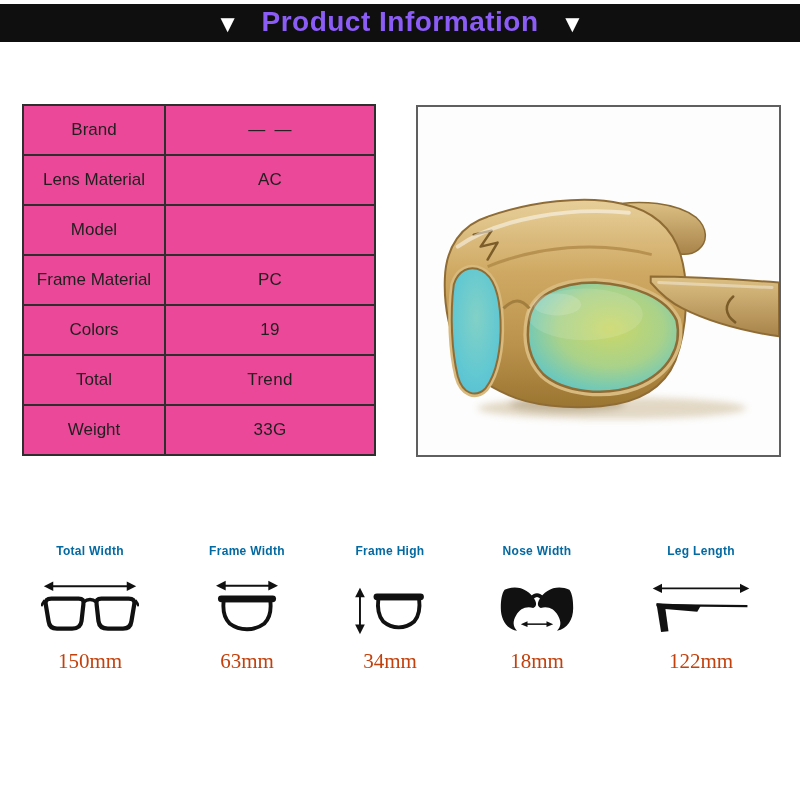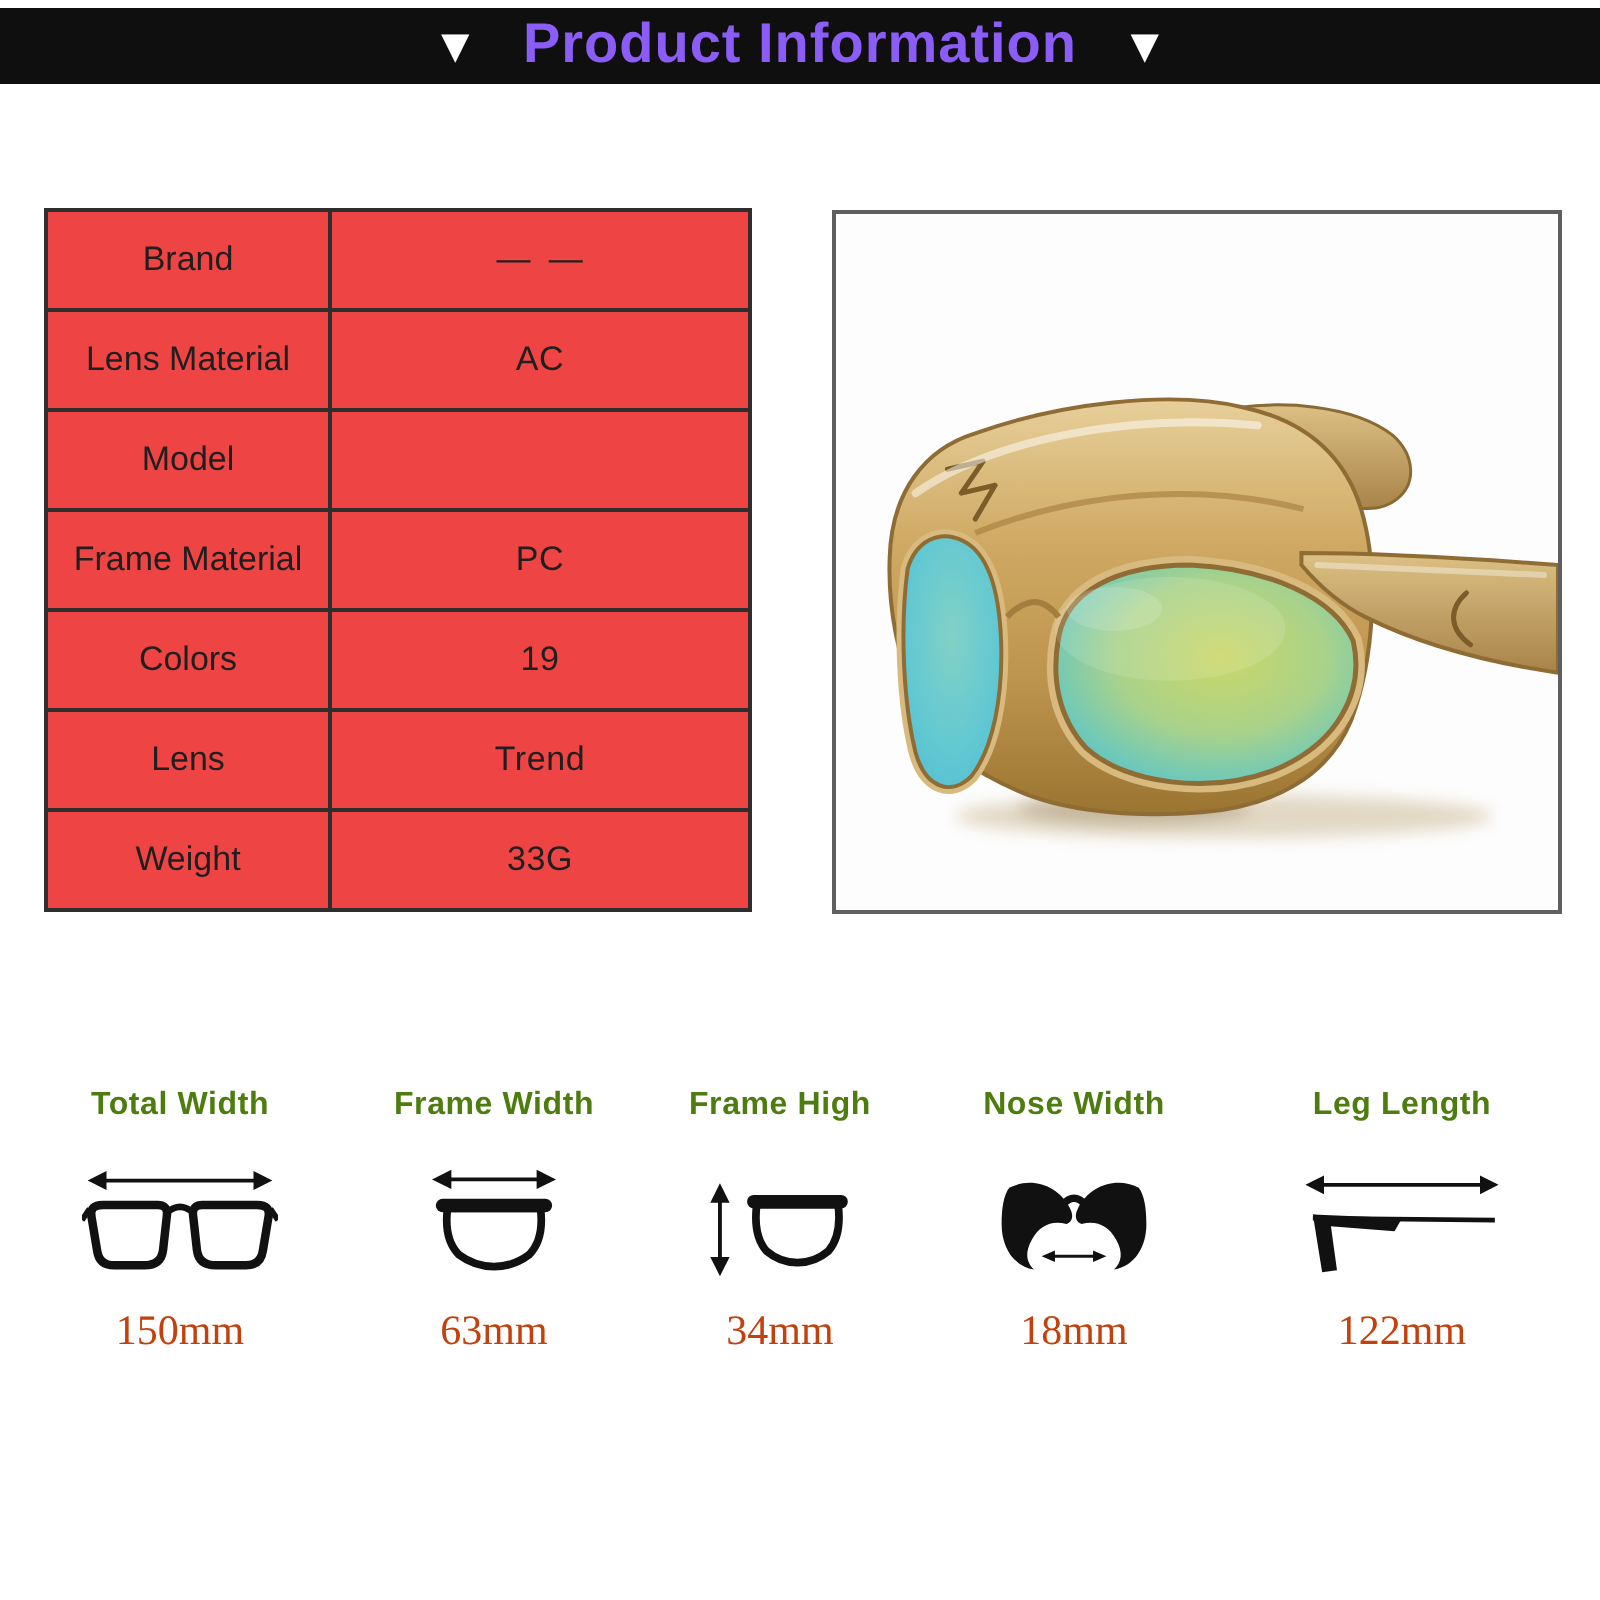--- a/index.html
+++ b/index.html
@@ -20,35 +20,35 @@
   }
 
   
   table.spec-table {
     position:absolute; left:22px; top:104px;
     border-collapse:collapse; table-layout:fixed;
     width:352px;
   }
   table.spec-table td {
     border:2px solid #2e2e2e; height:50px; text-align:center; vertical-align:middle;
-    font-size:17px; color:#1f1f1f; background:#ef4444;
+    font-size:17px; color:#1f1f1f; background:#ec4899;
   }
   td.lbl { width:142px; }
   td.val { width:210px; letter-spacing:0.3px; }
 
   
   .photo {
     position:absolute; left:416px; top:105px; width:365px; height:352px;
     border:2px solid #5f5f5f; background:#fdfdfd;
   }
   .photo svg { display:block; width:100%; height:100%; }
 
   
   .m-col { position:absolute; top:544px; width:150px; text-align:center; }
-  .m-col .m-label { font-size:16px; font-weight:600; color:#4d7c0f; letter-spacing:0.3px; }
+  .m-col .m-label { font-size:12px; font-weight:600; color:#0369a1; letter-spacing:0.3px; }
   .m-col .m-icon { margin-top:13px; height:72px; display:flex; align-items:center; justify-content:center; }
   .m-col .m-value { margin-top:6px; font-family:"Liberation Serif", serif; font-size:21px; color:#c2410c; }
   #mcol-0 { left:15px; }
   #mcol-1 { left:172px; }
   #mcol-2 { left:315px; }
   #mcol-3 { left:462px; }
   #mcol-4 { left:626px; }
 </style>
 </head>
 <body>
@@ -77,21 +77,21 @@
     </tr>
     <tr>
       <td class="lbl">Frame Material</td>
       <td class="val">PC</td>
     </tr>
     <tr>
       <td class="lbl">Colors</td>
       <td class="val">19</td>
     </tr>
     <tr>
-      <td class="lbl">Lens</td>
+      <td class="lbl">Total</td>
       <td class="val">Trend</td>
     </tr>
     <tr>
       <td class="lbl">Weight</td>
       <td class="val">33G</td>
     </tr>
   </tbody>
     </table>
 
   <div class="photo">

